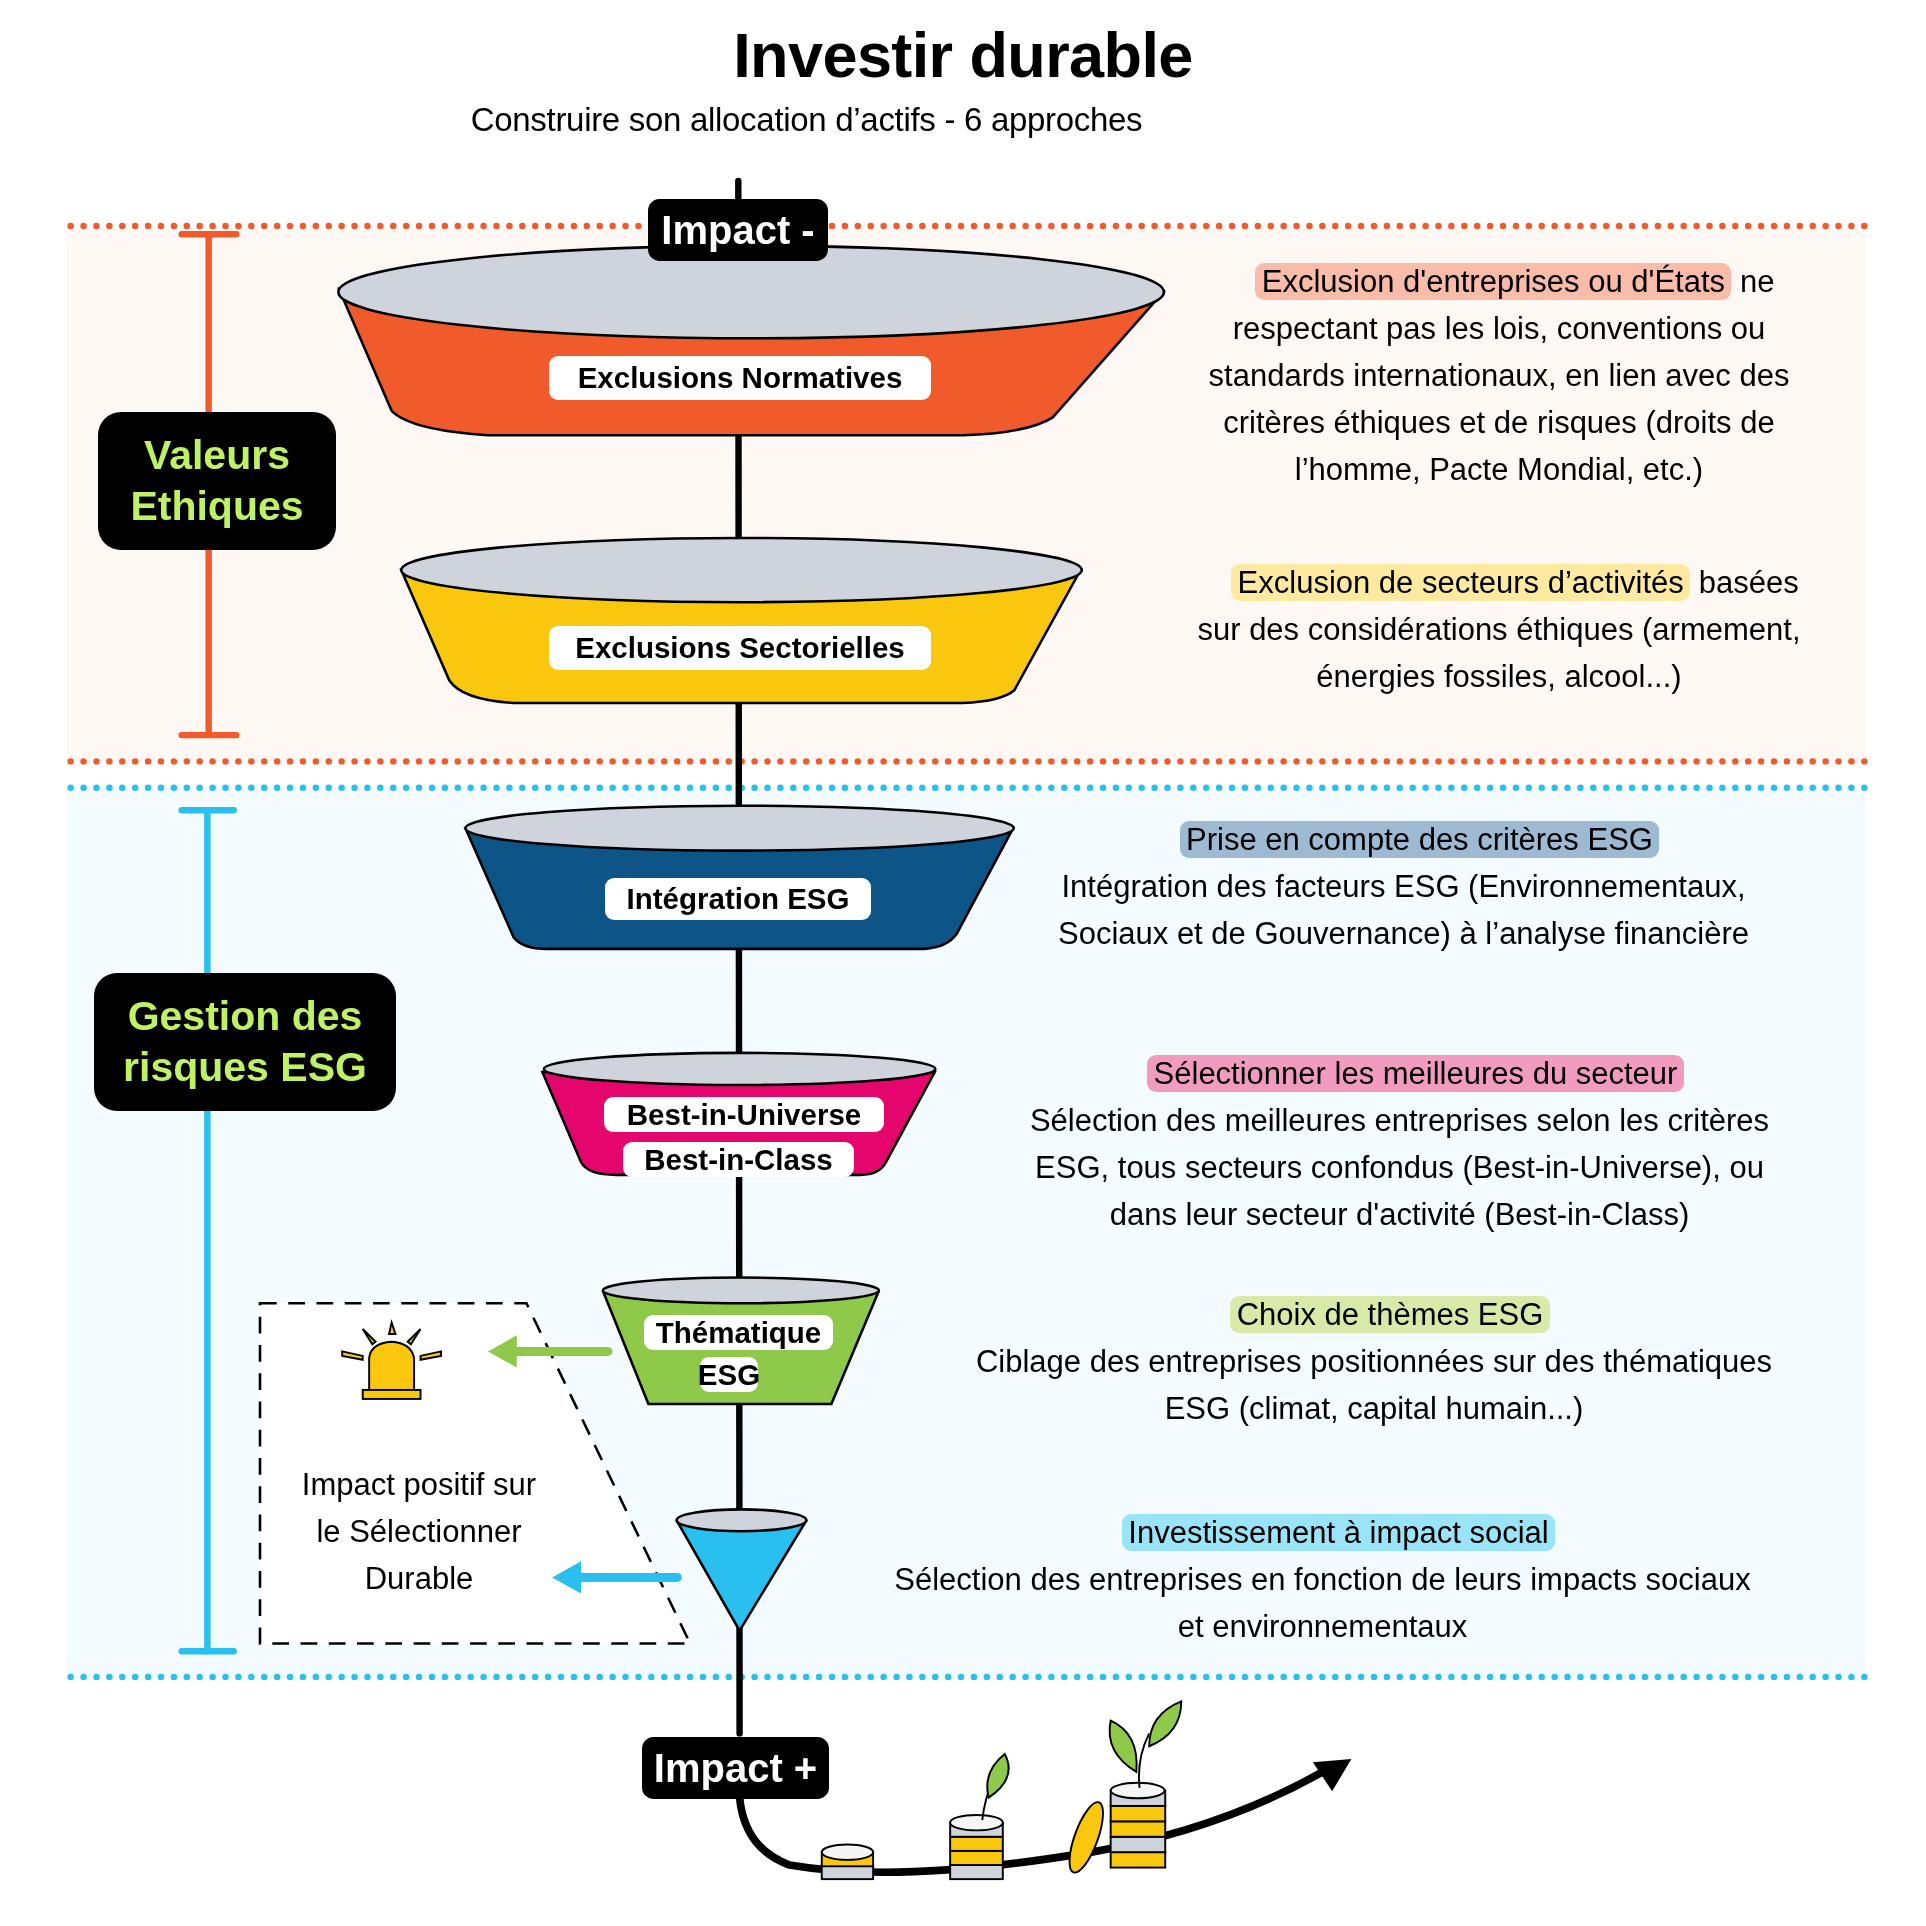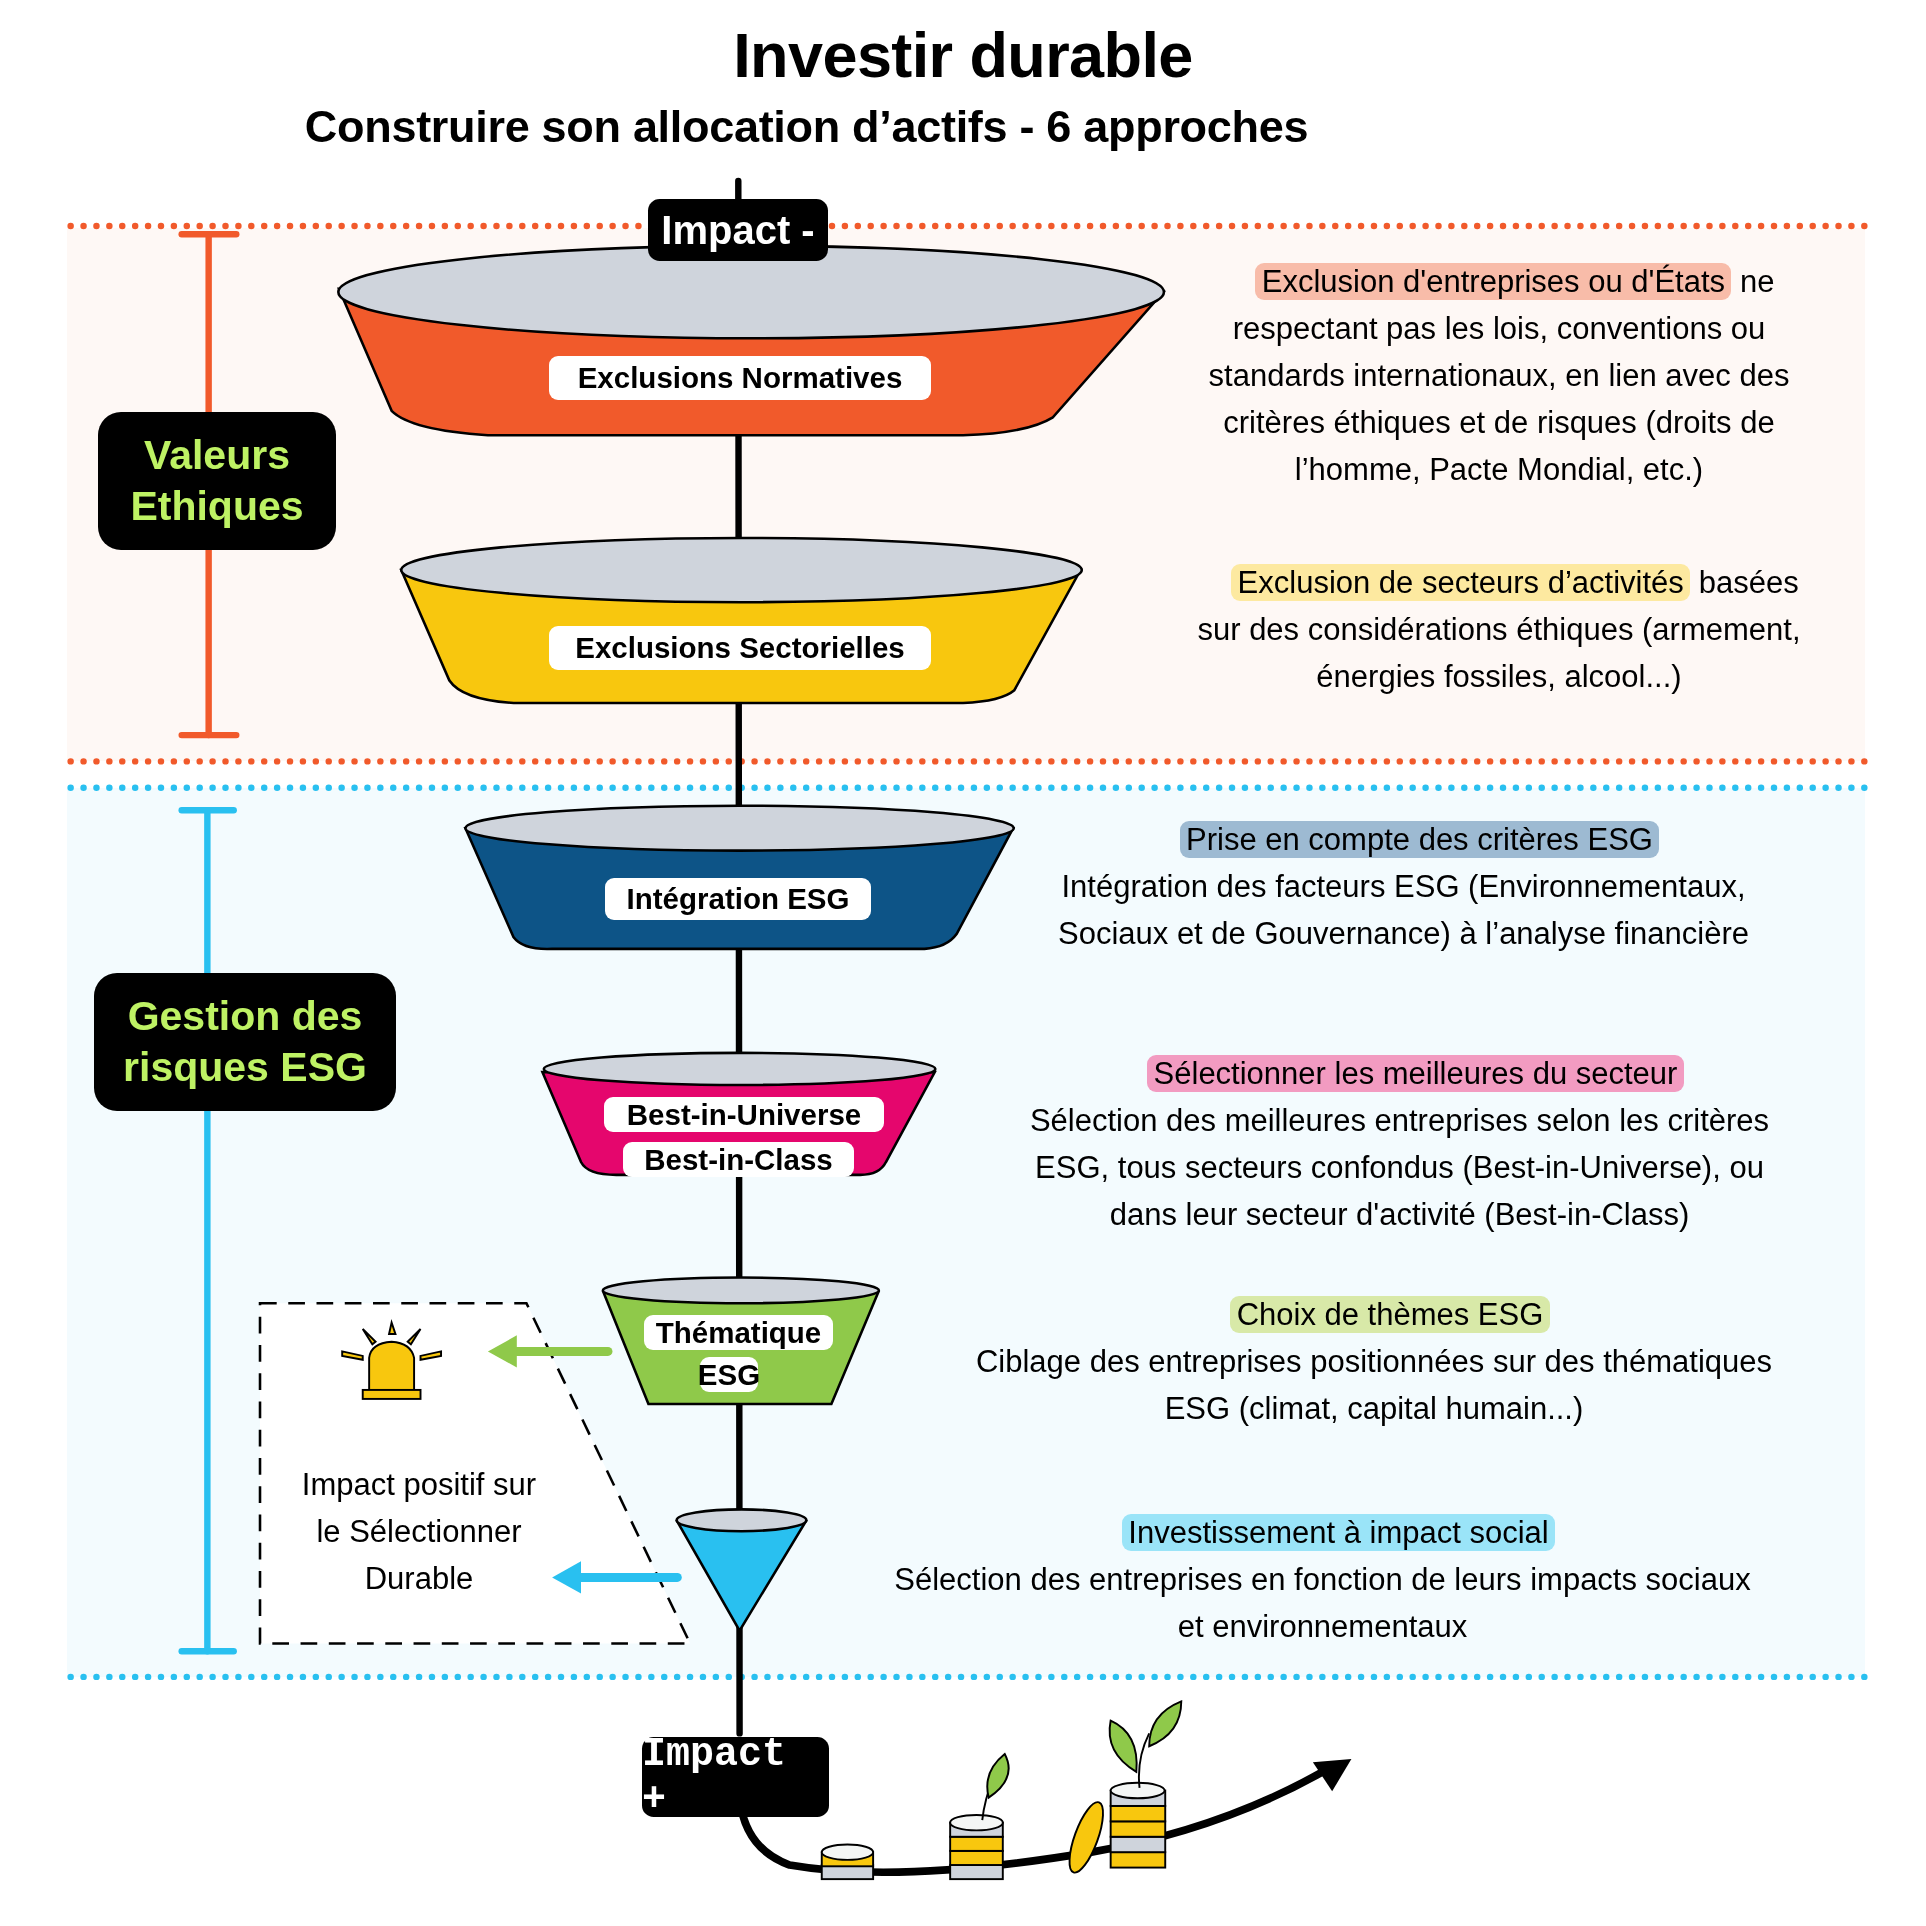--- a/index.html
+++ b/index.html
@@ -1,33 +1,33 @@
 <!DOCTYPE html>
 <html style="font-size:10.3px"><head>
 <meta charset="utf-8">
 <style>
   html, body { margin: 0; padding: 0; }
   body { width: 1926px; height: 1926px; background: #ffffff; position: relative; overflow: hidden;
          font-family: "Liberation Sans", "DejaVu Sans", sans-serif; color: #000; }
   .abs { position: absolute; }
   .title { left: 0; width: 1926px; top: 19px; text-align: center; font-size: 63px; font-weight: bold; letter-spacing: -0.6px; }
-  .subtitle { left: 0; width: 1613px; top: 101px; text-align: center; font-size: 45px; font-weight: bold; letter-spacing: -0.3px; }
+  .subtitle { left: 0; width: 1613px; top: 101px; text-align: center; font-size: 33px; font-weight: normal; letter-spacing: -0.3px; }
 
   .band-ethics { left: 67px; top: 228px; width: 1798px; height: 533px; background: #fef8f5; }
   .band-esg { left: 67px; top: 788px; width: 1798px; height: 889px; background: #f3fbfe; }
 
   .side-label { background: #000; color: #bef264; font-weight: bold; text-align: center; border-radius: 23px;
                 display: flex; align-items: center; justify-content: center; line-height: 1.25; }
   .lbl-ethics { left: 98px; top: 412px; width: 238px; height: 138px; font-size: 41px; }
   .lbl-esg { left: 94px; top: 973px; width: 302px; height: 138px; font-size: 41px; }
 
   .impact-tag { background: #000; color: #fff; font-weight: bold; border-radius: 11.6px; font-size: 40px;
                 display: flex; align-items: center; justify-content: center; }
   .impact-minus { left: 648px; top: 199px; width: 180px; height: 62px; }
-  .impact-plus { left: 642px; top: 1737px; width: 187px; height: 80px; font-family: Liberation Mono, monospace; }
+  .impact-plus { left: 642px; top: 1737px; width: 187px; height: 62px; }
 
   .funnel-label { background: #fff; border-radius: 9px; font-size: 29.5px; font-weight: bold; text-align: center;
                   display: flex; align-items: center; justify-content: center; padding: 0 11.6px; box-sizing: border-box; }
 
   .desc { text-align: center; font-size: 31px; line-height: 47px; font-weight: 500; }
   .hl { border-radius: 9px; padding: 1.3px 6.4px; margin-left: 32px; }
 
   .dd-text { left: 260px; top: 1461px; width: 318px; text-align: center; font-size: 31px; line-height: 47px; font-weight: 500; }
 </style>
 </head>

